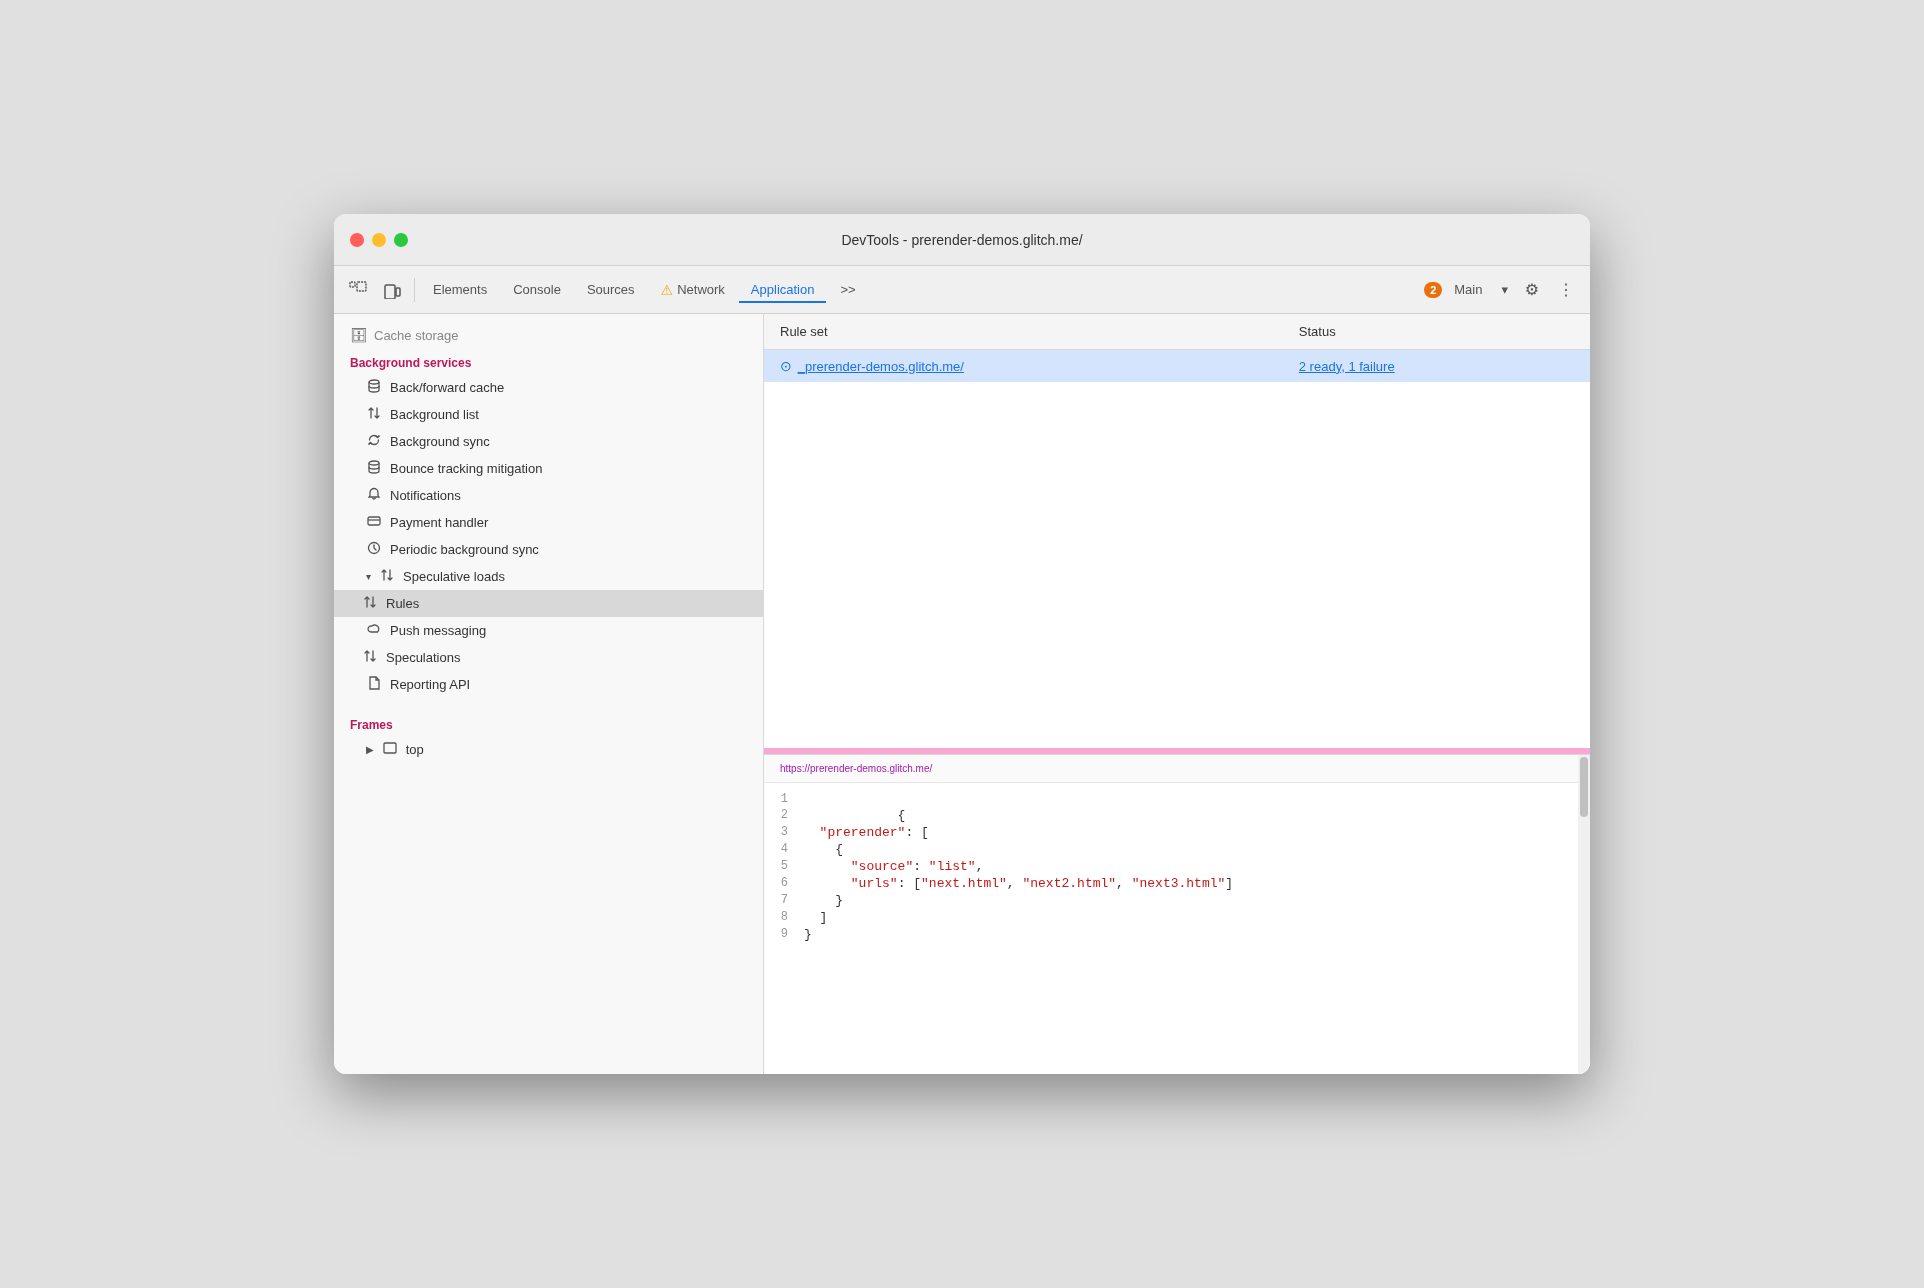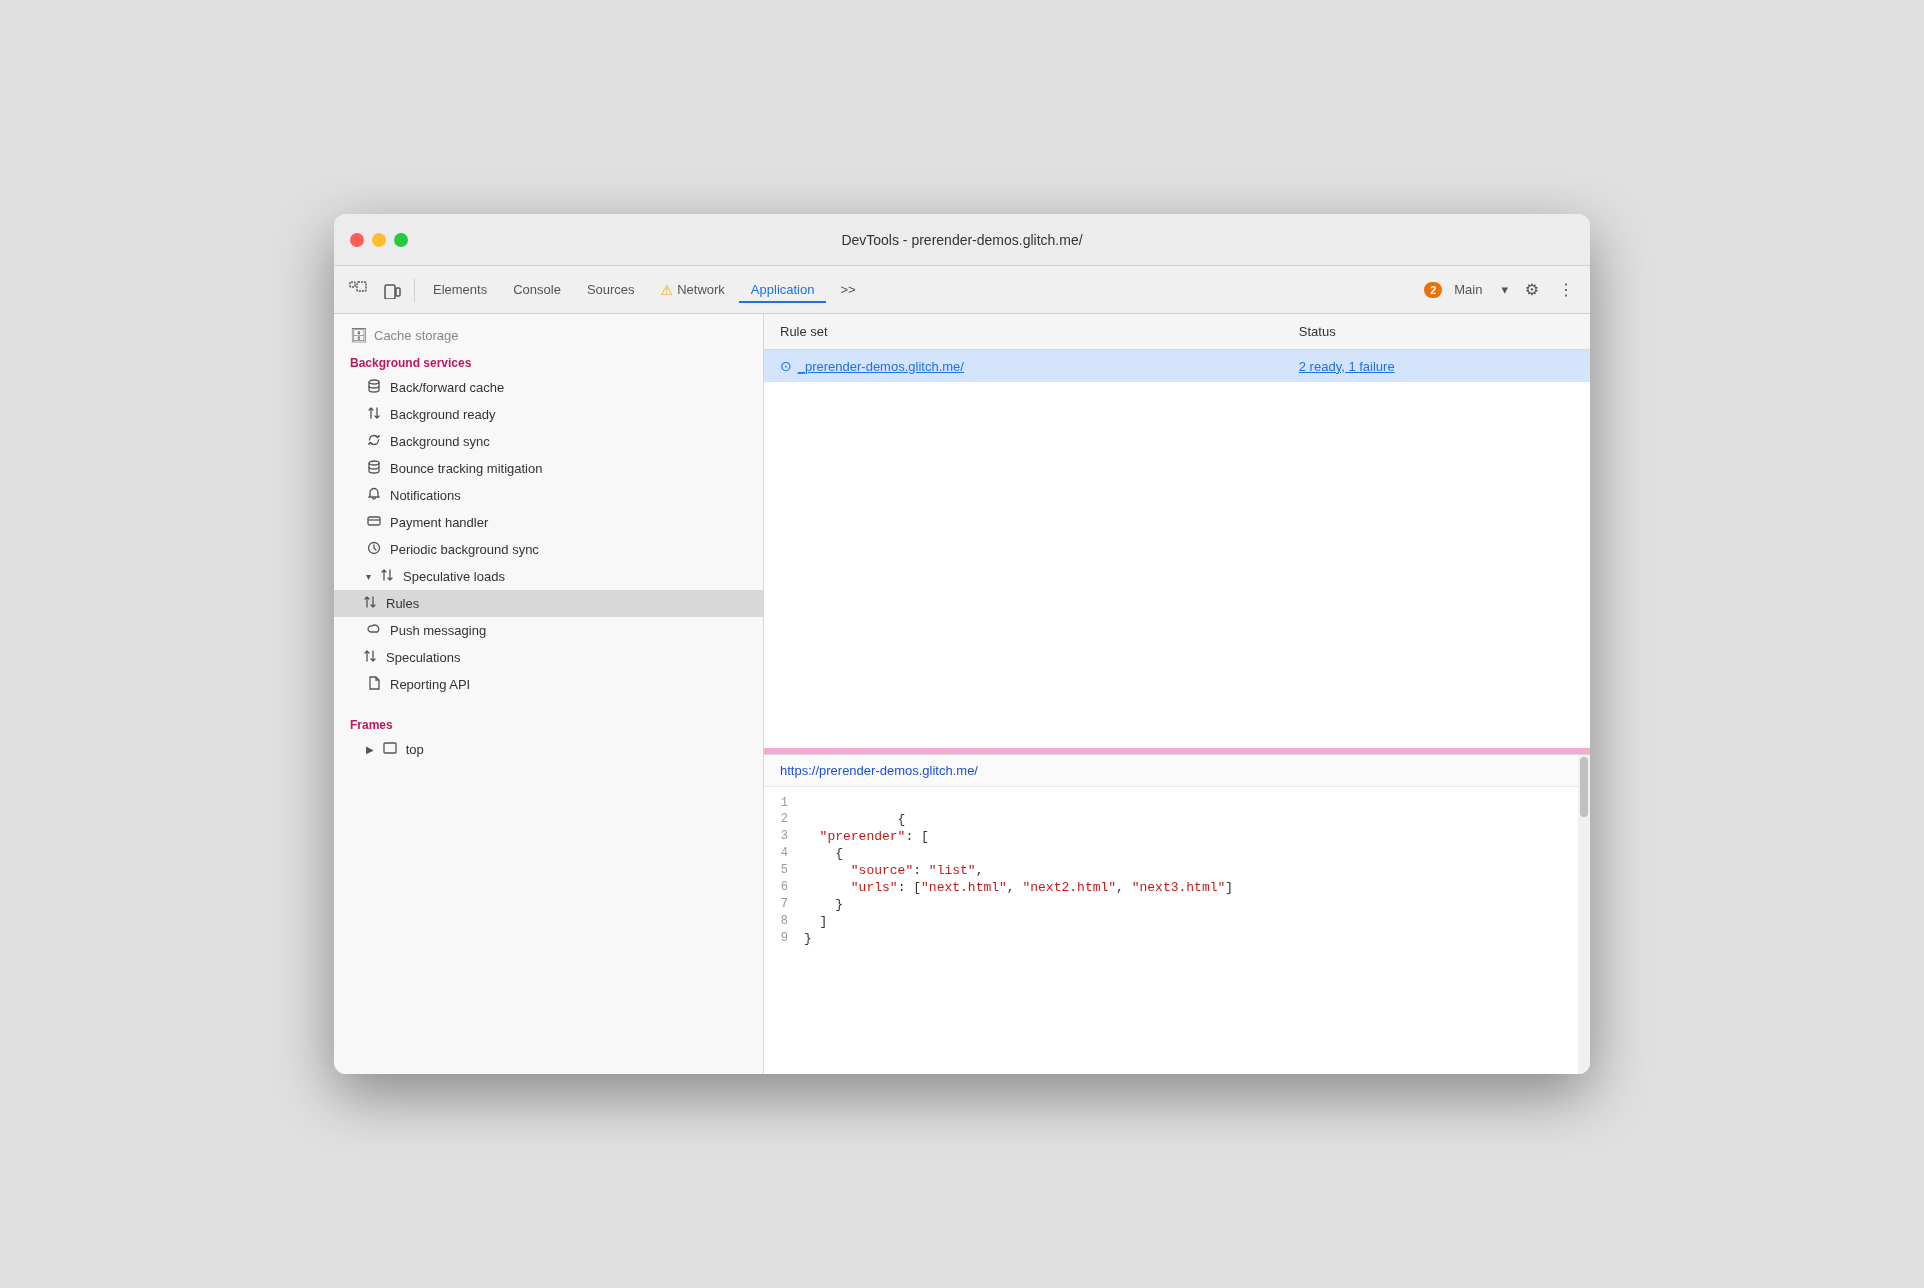--- a/index.html
+++ b/index.html
@@ -268,22 +268,22 @@
       height: 320px;
       border-top: 1px solid #d8d8d8;
       display: flex;
       flex-direction: column;
       overflow: hidden;
       position: relative;
     }
 
     .code-url {
       padding: 8px 16px;
-      font-size: 13px;
-      color: #1d4ed8;
+      font-size: 10px;
+      color: #a21caf;
       background: #fafafa;
       border-bottom: 1px solid #e8e8e8;
       flex-shrink: 0;
     }
 
     .code-content {
       flex: 1;
       overflow: auto;
       background: #fff;
       padding: 8px 0;
@@ -404,21 +404,21 @@
         <span class="sidebar-item-label">Back/forward cache</span>
       </div>
 
       <div class="sidebar-item indent1">
         <span class="sidebar-icon">
           <svg width="14" height="14" viewBox="0 0 14 14" fill="none">
             <path d="M4 2L4 12M4 2L2 4M4 2L6 4" stroke="#555" stroke-width="1.3" stroke-linecap="round" stroke-linejoin="round"></path>
             <path d="M10 12L10 2M10 12L8 10M10 12L12 10" stroke="#555" stroke-width="1.3" stroke-linecap="round" stroke-linejoin="round"></path>
           </svg>
         </span>
-        <span class="sidebar-item-label">Background ready</span>
+        <span class="sidebar-item-label">Background list</span>
       </div>
 
       <div class="sidebar-item indent1">
         <span class="sidebar-icon">
           <svg width="14" height="14" viewBox="0 0 14 14" fill="none">
             <path d="M2.5 7A4.5 4.5 0 0 1 7 2.5c1.5 0 2.8.7 3.7 1.8L12 3" stroke="#555" stroke-width="1.3" stroke-linecap="round" fill="none"></path>
             <path d="M11.5 7A4.5 4.5 0 0 1 7 11.5c-1.5 0-2.8-.7-3.7-1.8L2 11" stroke="#555" stroke-width="1.3" stroke-linecap="round" fill="none"></path>
             <path d="M12 3L10.5 4.5M10.5 4.5L9 3" stroke="#555" stroke-width="1.3" stroke-linecap="round" stroke-linejoin="round"></path>
             <path d="M2 11L3.5 9.5M3.5 9.5L5 11" stroke="#555" stroke-width="1.3" stroke-linecap="round" stroke-linejoin="round"></path>
           </svg>

